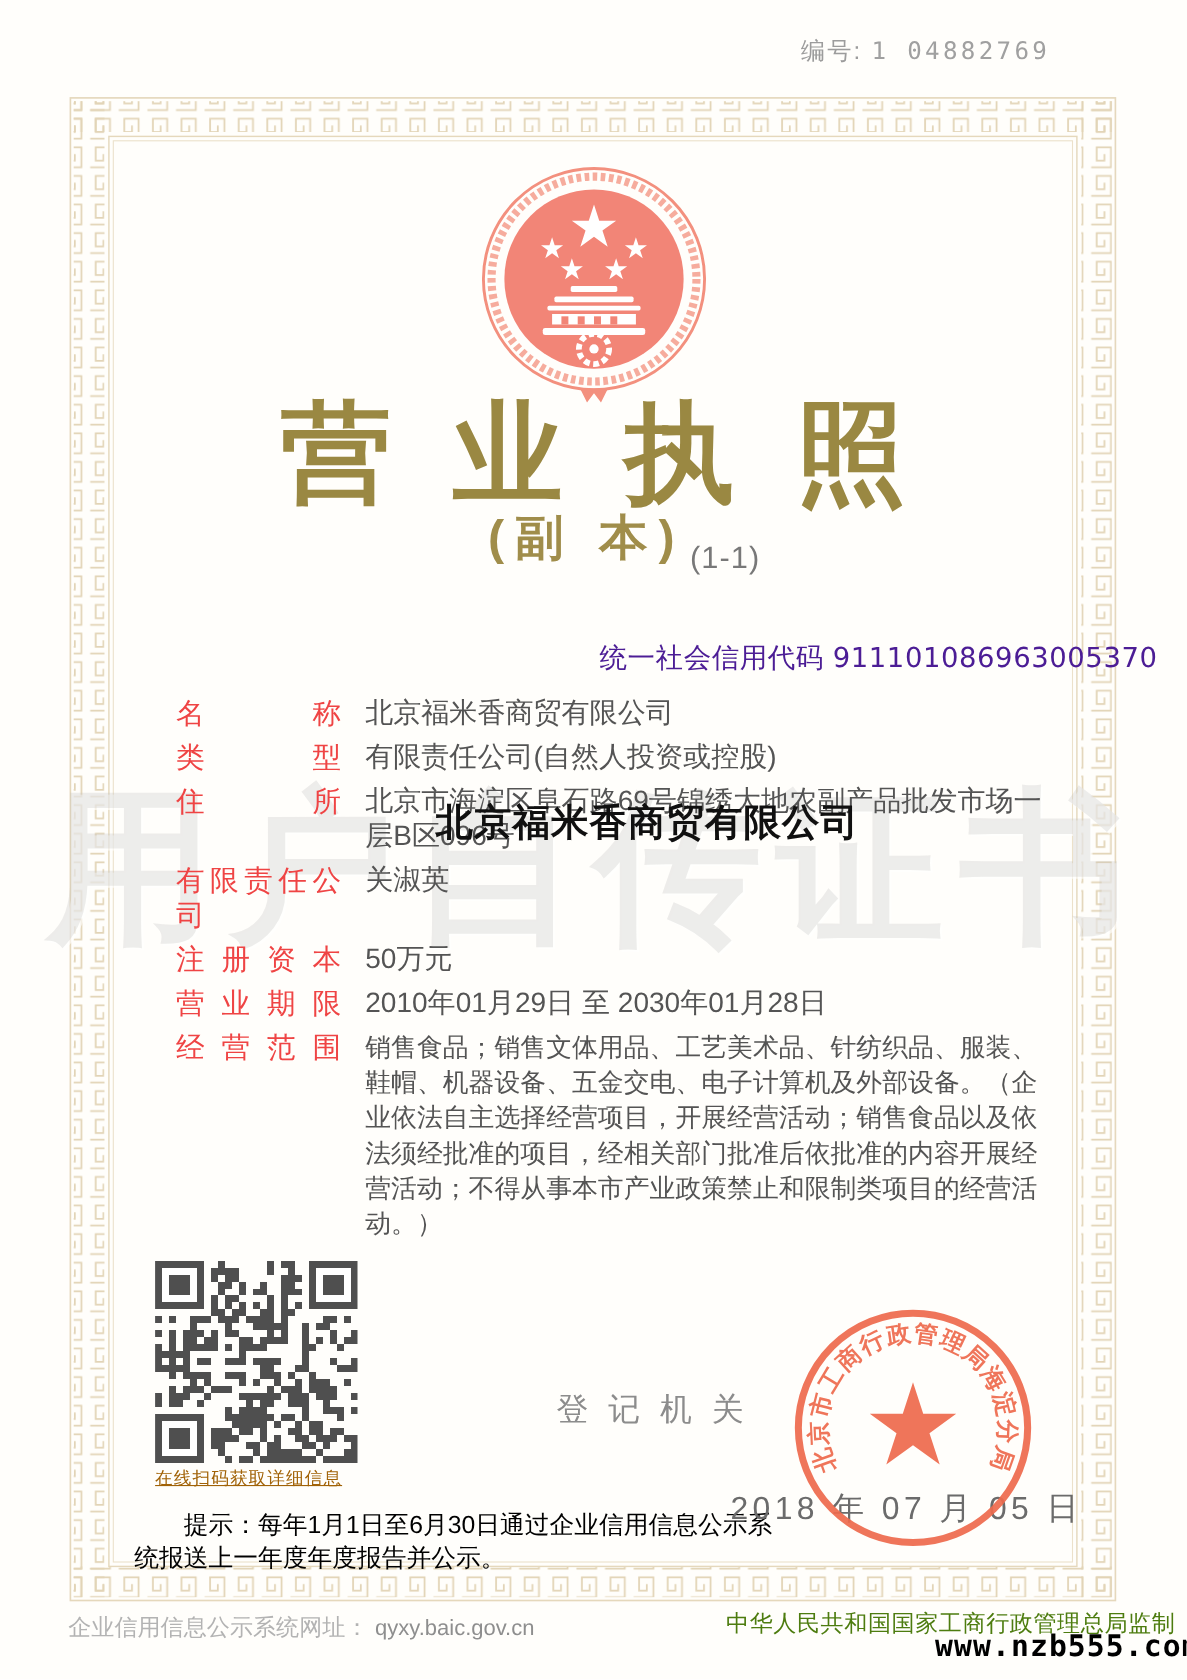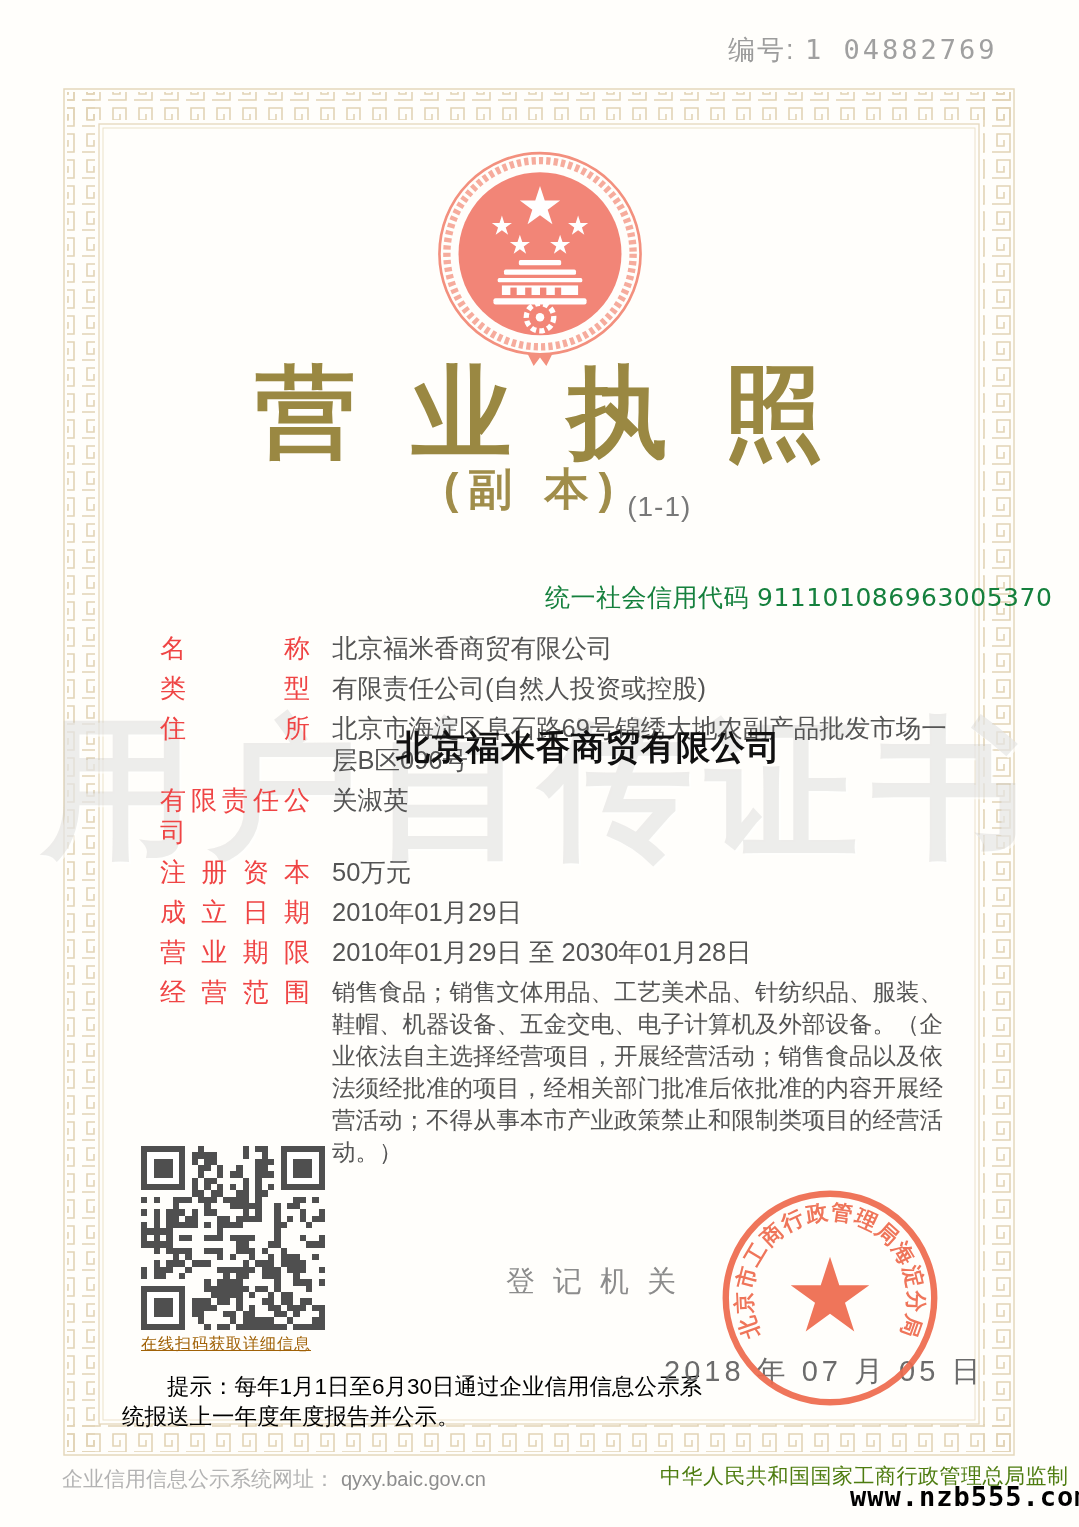--- a/index.html
+++ b/index.html
@@ -9,21 +9,21 @@
     position: relative;
     width: 1079px;
     height: 1527px;
     margin: 0 auto;
     background: #fffefb;
     overflow: hidden;
   }
   
   .serial {
     position: absolute; top: 32px; left: 728px;
-    font-size: 27px; color: #9c9c9c; letter-spacing: 2px;
+    font-size: 22px; color: #9c9c9c; letter-spacing: 2px;
     z-index: 3;
   }
   .serial .num { font-family: "DejaVu Sans Mono", monospace; letter-spacing: 3px; color: #a0a0a0; }
   
   .frame { position: absolute; top: 0; left: 0; z-index: 1; }
   
   .watermark {
     position: absolute; top: 688px; left: 42px;
     font-size: 152px; font-weight: 700; letter-spacing: 14px;
     color: rgba(190,190,190,0.28);
@@ -46,21 +46,21 @@
   }
   .subtitle .sub-main {
     font-size: 44px; font-weight: 700; color: #a08d4a; letter-spacing: 10px;
   }
   .subtitle .copy-index {
     font-size: 28px; color: #787878; position: relative; top: 12px; margin-left: 4px;
     letter-spacing: 1px;
   }
   .creditcode {
     position: absolute; top: 581px; left: 545px;
-    font-size: 25px; color: #15803d; letter-spacing: 0.5px; z-index: 3; text-align: right;
+    font-size: 25px; color: #4c1d95; letter-spacing: 0.5px; z-index: 3; text-align: right;
   }
   .creditcode .code-num { font-family: "DejaVu Sans", sans-serif; margin-left: 8px; }
   
   .fields { position: absolute; top: 632px; left: 160px; width: 800px; z-index: 3; }
   .field-row { display: flex; margin-bottom: 8px; }
   .field-label {
     flex: 0 0 150px; width: 150px;
     font-size: 26px; line-height: 32px; color: #ef4444;
     text-align: justify; text-align-last: justify;
   }
@@ -189,24 +189,20 @@
       <div class="field-label">住所</div>
       <div class="field-value">北京市海淀区阜石路69号锦绣大地农副产品批发市场一层B区096号</div>
     </div>
     <div class="field-row">
       <div class="field-label">有限责任公司</div>
       <div class="field-value">关淑英</div>
     </div>
     <div class="field-row">
       <div class="field-label">注册资本</div>
       <div class="field-value">50万元</div>
-    </div>
-    <div class="field-row">
-      <div class="field-label">成立日期</div>
-      <div class="field-value">2010年01月29日</div>
     </div>
     <div class="field-row">
       <div class="field-label">营业期限</div>
       <div class="field-value">2010年01月29日 至 2030年01月28日</div>
     </div>
     <div class="field-row scope">
       <div class="field-label">经营范围</div>
       <div class="field-value">销售食品；销售文体用品、工艺美术品、针纺织品、服装、鞋帽、机器设备、五金交电、电子计算机及外部设备。（企业依法自主选择经营项目，开展经营活动；销售食品以及依法须经批准的项目，经相关部门批准后依批准的内容开展经营活动；不得从事本市产业政策禁止和限制类项目的经营活动。）</div>
     </div>
   </div>

